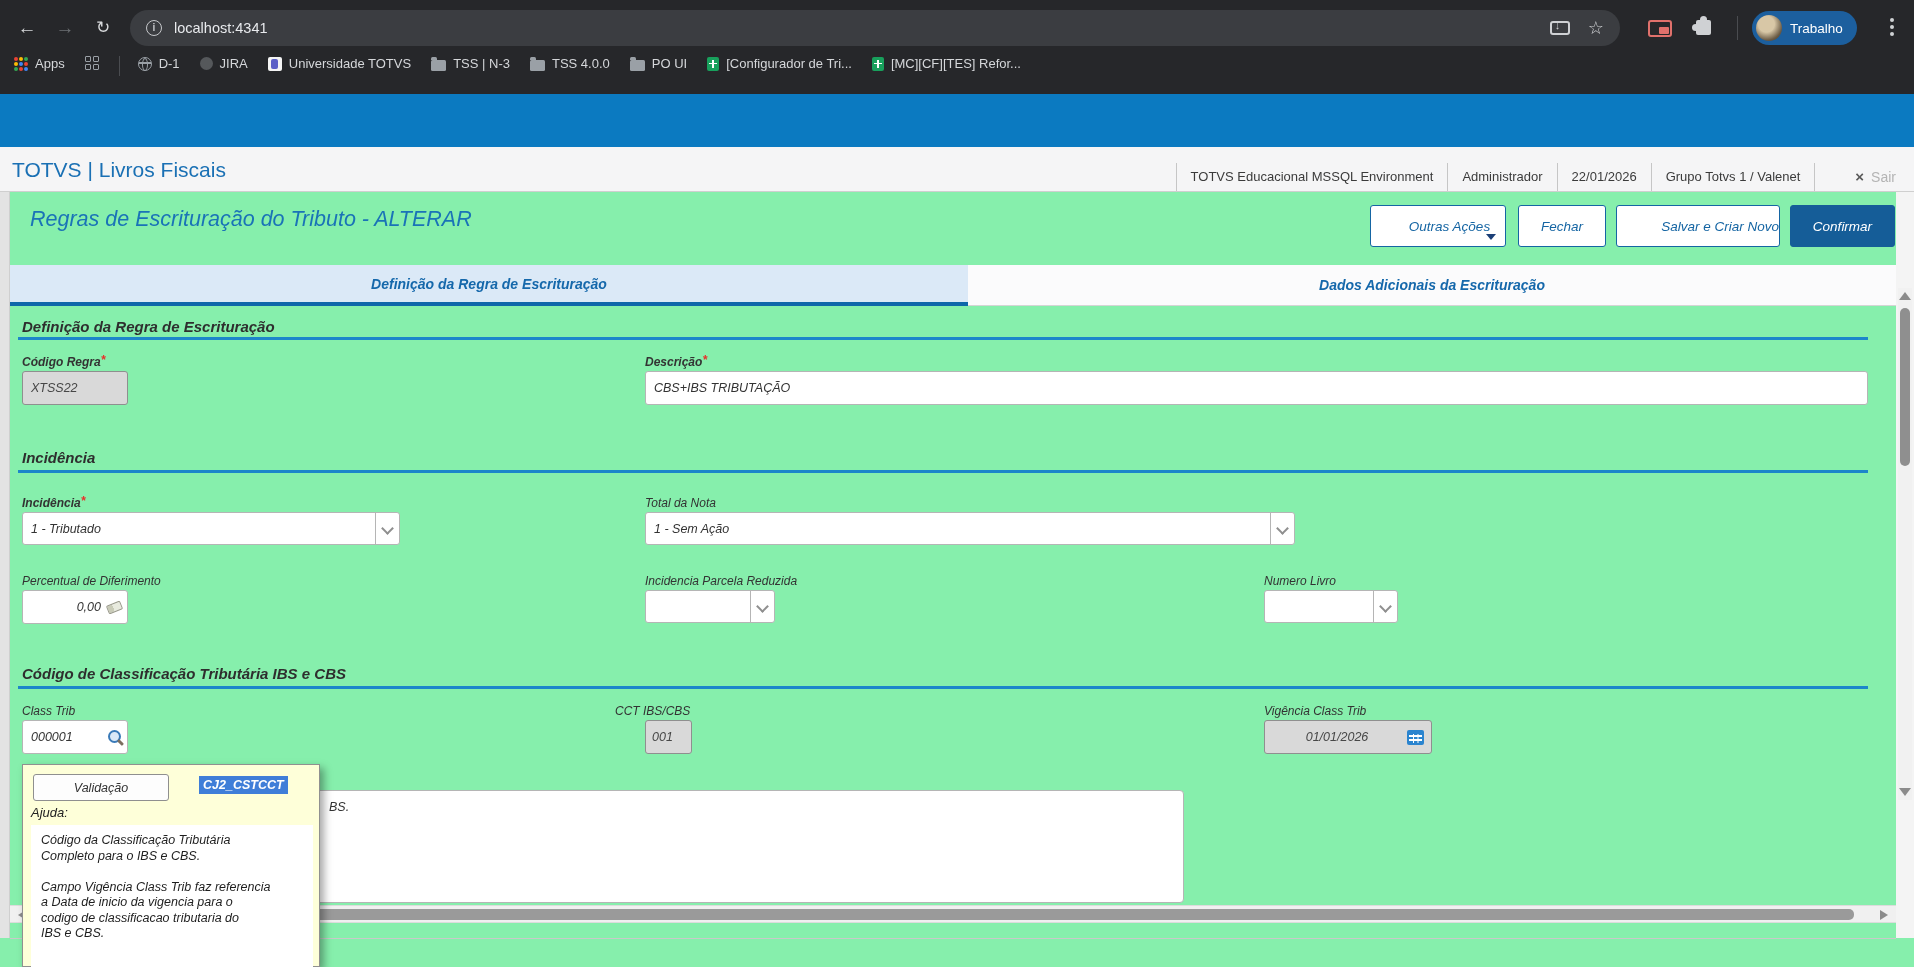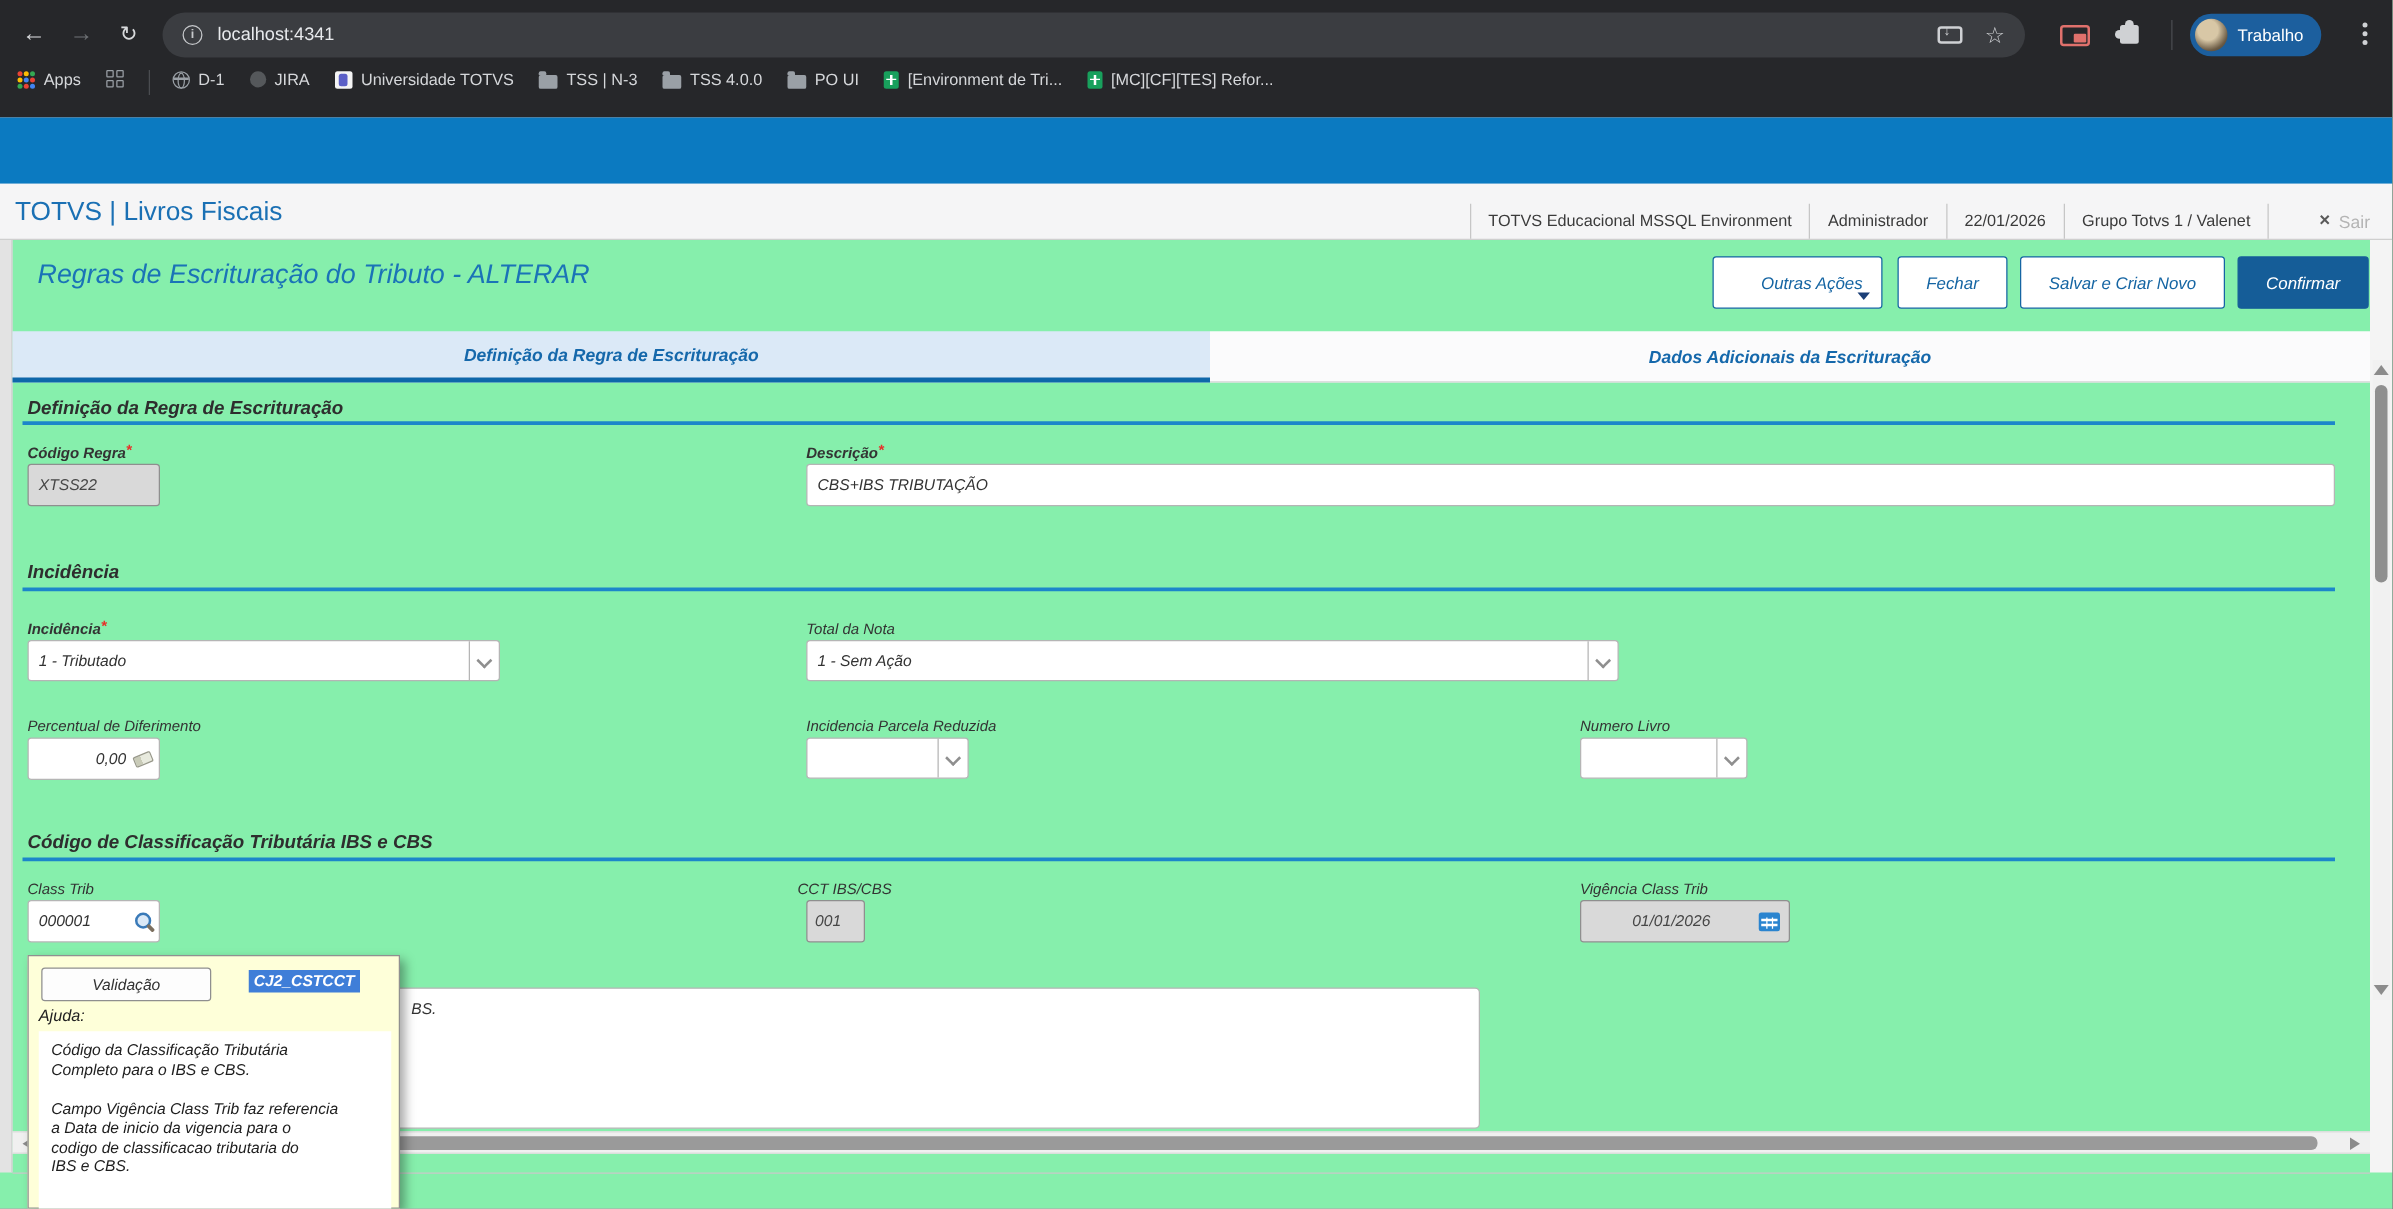--- a/index.html
+++ b/index.html
@@ -235,21 +235,21 @@
     <div class="bm-item">
       <span class="bm-ico folder-icon"></span>
       <span>TSS 4.0.0</span>
     </div>
     <div class="bm-item">
       <span class="bm-ico folder-icon"></span>
       <span>PO UI</span>
     </div>
     <div class="bm-item">
       <span class="bm-ico sheet-icon"></span>
-      <span>[Environment de Tri...</span>
+      <span>[Configurador de Tri...</span>
     </div>
     <div class="bm-item">
       <span class="bm-ico sheet-icon"></span>
       <span>[MC][CF][TES] Refor...</span>
     </div>
   </div>
 
   <div class="totvsbar">
     <div class="totvs-logo-tile">
       <span class="totvs-logo"></span>
@@ -292,21 +292,21 @@
 
     <div class="page-title">Regras de Escrituração do Tributo - ALTERAR</div>
 
     <div class="btn" style="left:1370px;width:136px;padding-left:23px;">
       <span>Outras Ações</span>
       <span class="caret-down"></span>
     </div>
     <div class="btn" style="left:1518px;width:88px;">
       <span>Fechar</span>
     </div>
-    <div class="btn" style="left:1616px;width:164px;">
+    <div class="btn" style="left:1616px;width:164px;justify-content:flex-end;">
       <span>Salvar e Criar Novo</span>
     </div>
     <div class="btn primary" style="left:1790px;width:105px;">
       <span>Confirmar</span>
     </div>
 
     <div class="tabstrip-tab on" style="left:10px;width:958px;">
       <span>Definição da Regra de Escrituração</span>
     </div>
     <div class="tabstrip-tab off" style="left:968px;width:928px;">
@@ -367,21 +367,21 @@
 
     <div class="section-title" style="left:22px;top:473px;">Código de Classificação Tributária IBS e CBS</div>
     <div class="section-rule" style="left:18px;top:494px;width:1850px;"></div>
 
     <div class="fld-label" style="left:22px;top:512px;">Class Trib</div>
     <div class="inp" style="left:22px;top:528px;width:106px;padding-right:28px;">
       <span>000001</span>
       <span class="lens-icon"></span>
     </div>
 
-    <div class="fld-label" style="left:638px;top:512px;">CCT IBS/CBS</div>
+    <div class="fld-label" style="left:615px;top:512px;">CCT IBS/CBS</div>
     <div class="inp disabled" style="left:645px;top:528px;width:47px;padding:0 6px;">
       <span>001</span>
     </div>
 
     <div class="fld-label" style="left:1264px;top:512px;">Vigência Class Trib</div>
     <div class="inp disabled" style="left:1264px;top:528px;width:168px;padding-right:30px;justify-content:center;">
       <span>01/01/2026</span>
       <span class="cal-icon"></span>
     </div>
 

